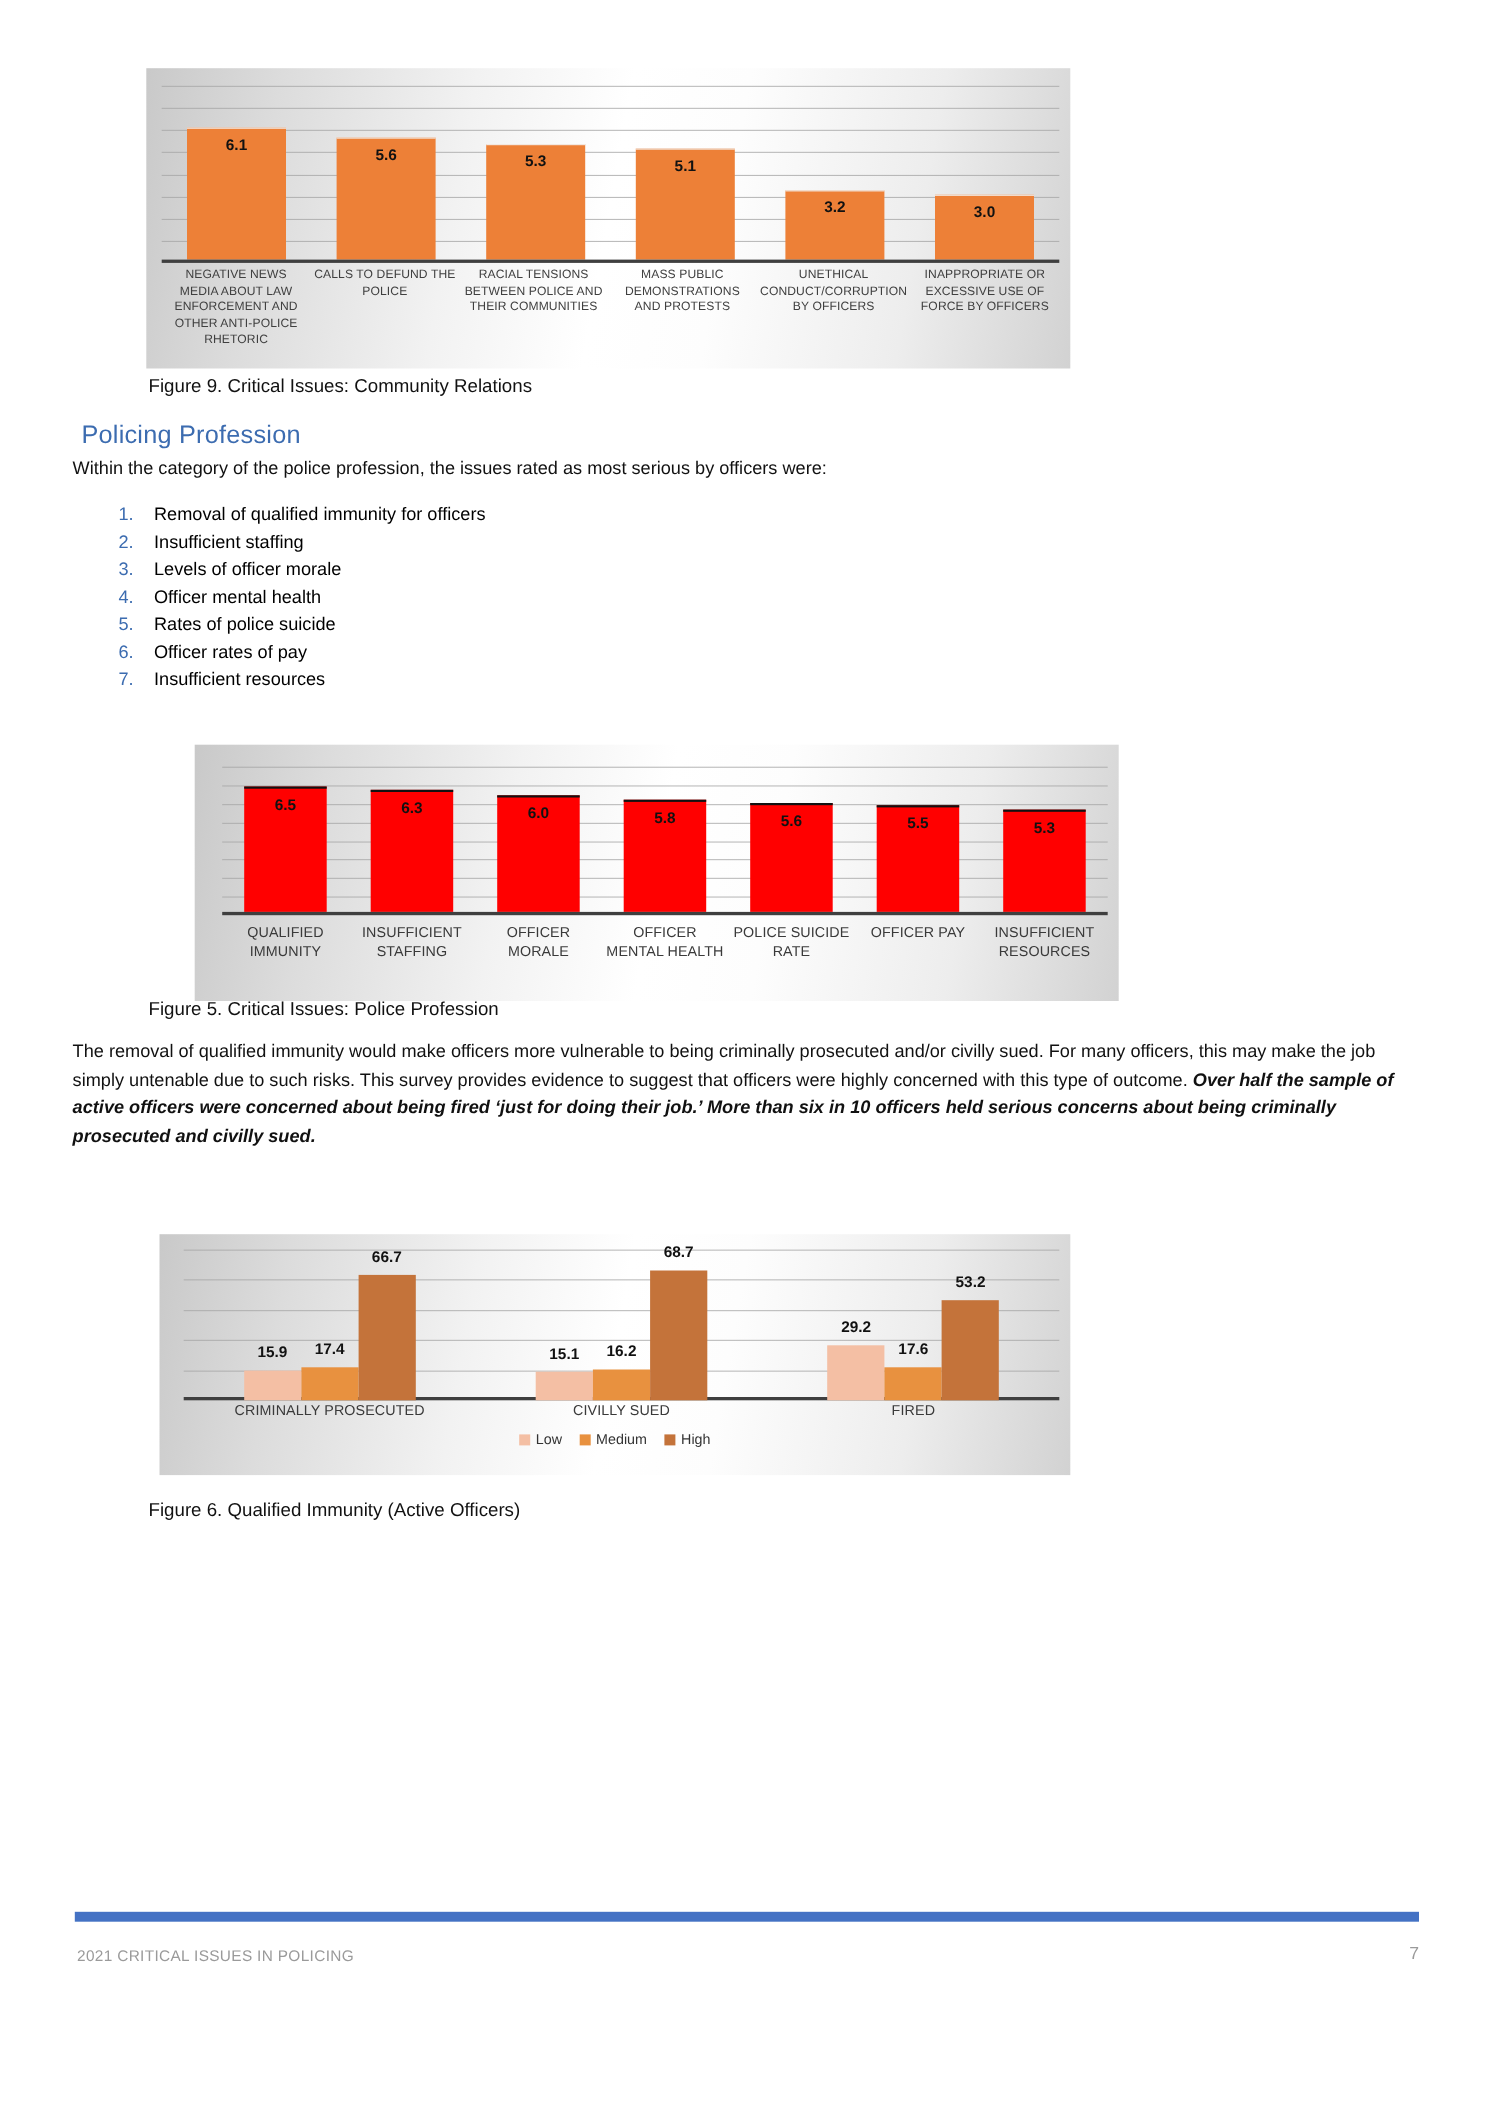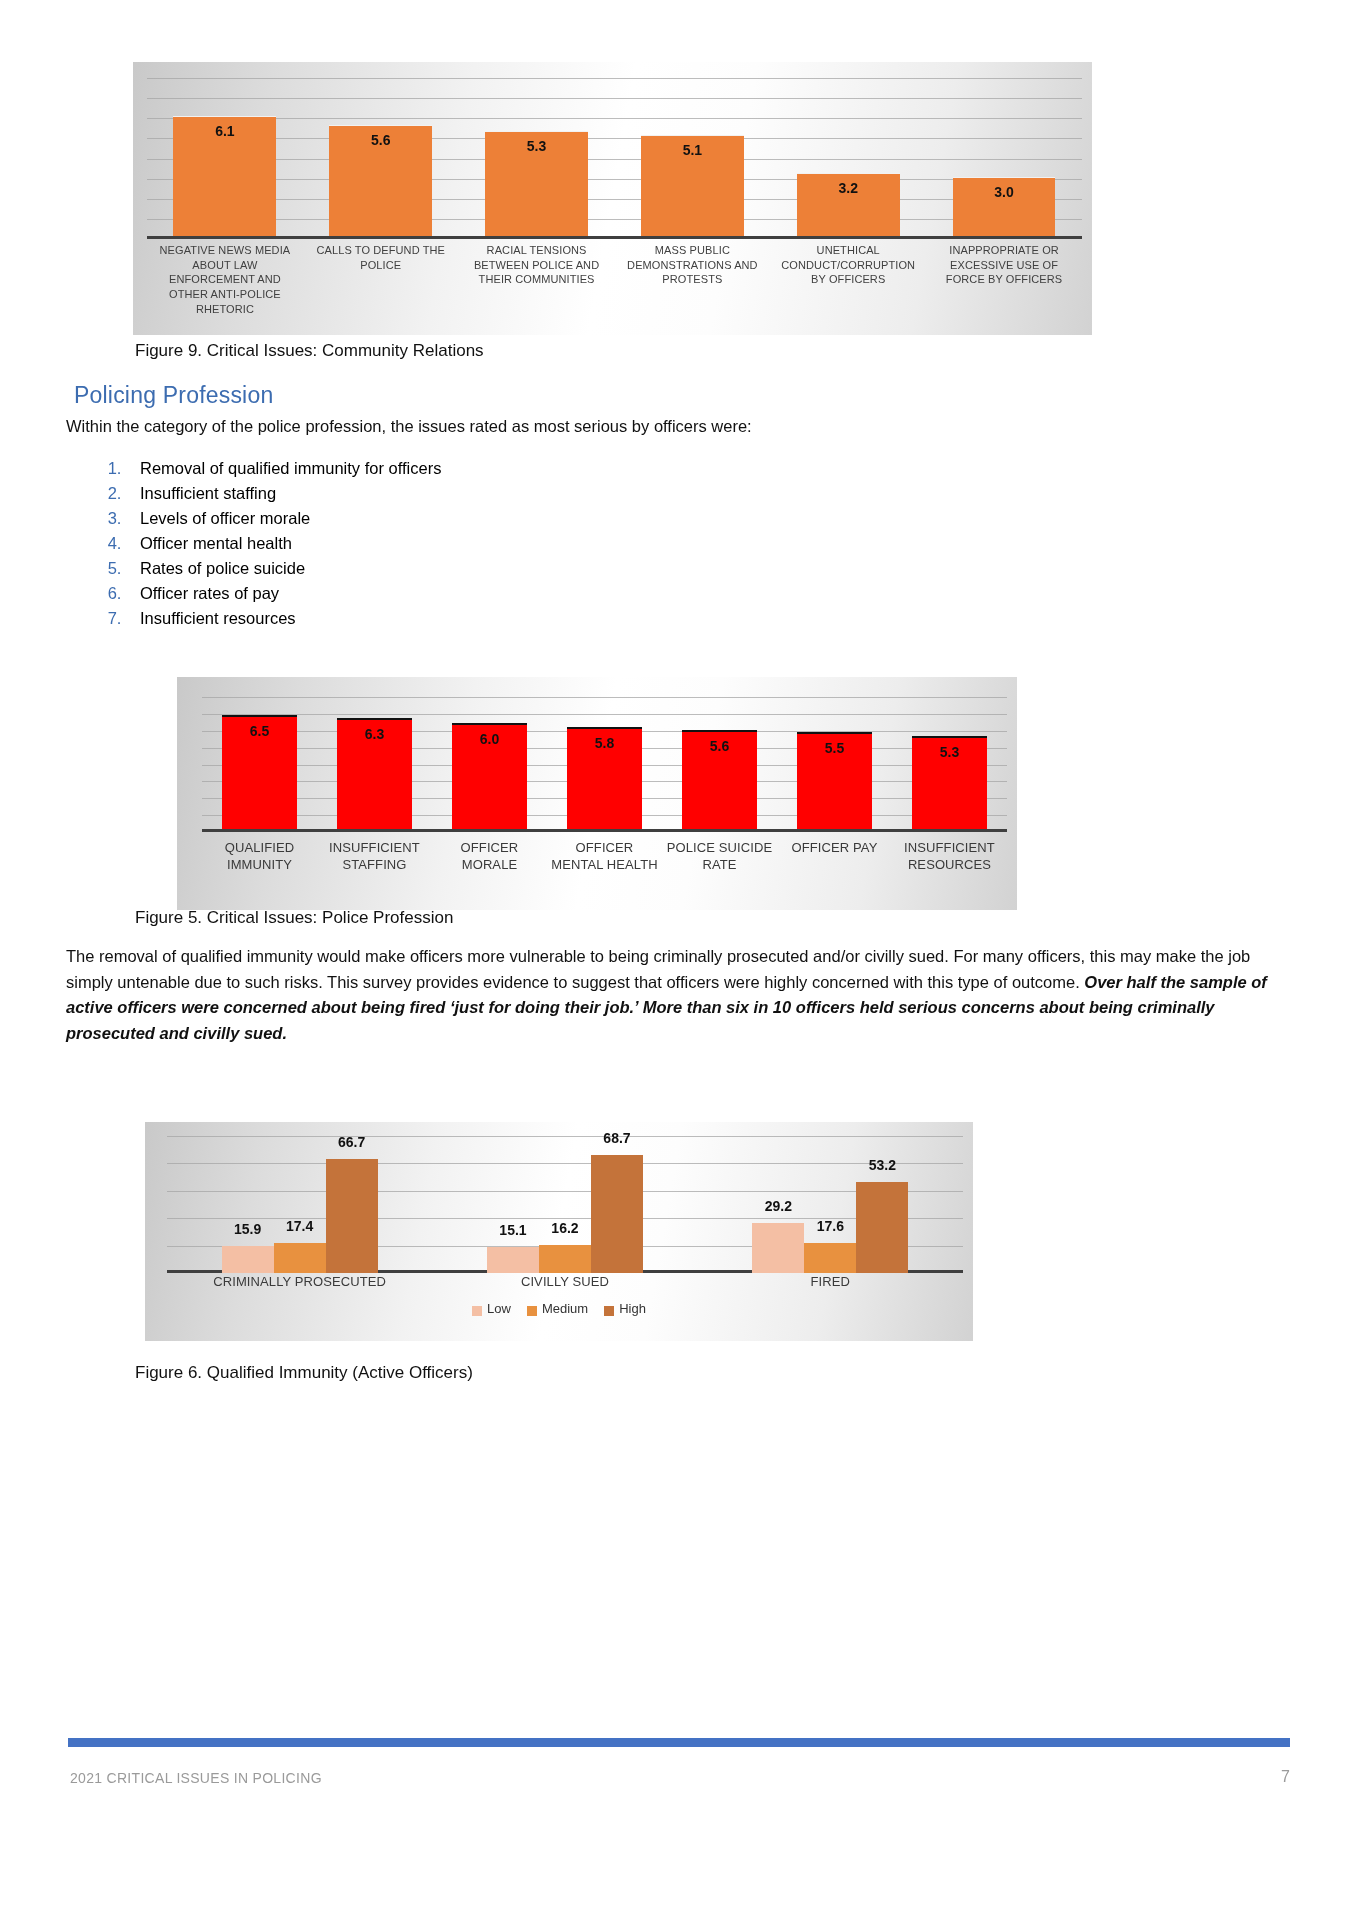--- a/index.html
+++ b/index.html
@@ -45,21 +45,21 @@
     position: absolute; left: 0; right: 0; top: 6px;
     text-align: center; font-weight: bold; font-size: 14px; color: #111;
   }
   .xlabels { position: absolute; left: 0; right: 0; display: flex; }
   .xlab {
     flex: 1; text-align: center; font-size: 11.5px; color: #404040;
     line-height: 1.33; padding: 0 3px; letter-spacing: .1px;
   }
 
   
-  #fig4-box { left: 133px; top: 62px; width: 959px; height: 273px; }
+  #fig4-box { left: 133px; top: 62px; width: 840px; height: 273px; }
   #fig4-plot { left: 14px; right: 10px; top: 16px; bottom: 96px; }
   #fig4-bars { top: 0; bottom: 3px; }
   #fig4-bars .bar { background: #ED8037; width: 66%; border-top: 1px solid #f2f2f2; }
   #fig4-xlabels { top: 181px; left: 14px; right: 10px; }
   #fig4-xlabels .xlab { font-size: 11px; }
 
   
   #fig5-box { left: 133px; top: 677px; width: 840px; height: 233px; margin-left: 44px; }
   #fig5-plot { left: 25px; right: 10px; top: 20px; bottom: 78px; }
   #fig5-bars { top: 0; bottom: 3px; }
@@ -82,21 +82,21 @@
   }
   .s-low    { background: #F4BFA4; }
   .s-medium { background: #E8913F; }
   .s-high   { background: #C4733A; }
   #fig6-xlabels { top: 151px; left: 22px; right: 10px; }
   #fig6-xlabels .xlab { font-size: 13px; color: #3a3a3a; }
   #fig6-legend {
     position: absolute; left: 0; right: 0; top: 179px;
     display: flex; justify-content: center; align-items: center; gap: 16px;
   }
-  .leg-item { display: flex; align-items: flex-end; gap: 5px; font-size: 13px; color: #333; }
+  .leg-item { display: flex; align-items: center; gap: 5px; font-size: 13px; color: #333; }
   .leg-swatch { width: 10px; height: 10px; display: inline-block; }
 
   
   .fig-caption {
     position: absolute; font-size: 17px; color: #111; letter-spacing: 0;
   }
   .h2 {
     position: absolute; font-size: 23px; color: #3C6CB0; letter-spacing: .2px;
   }
   .body-p {

